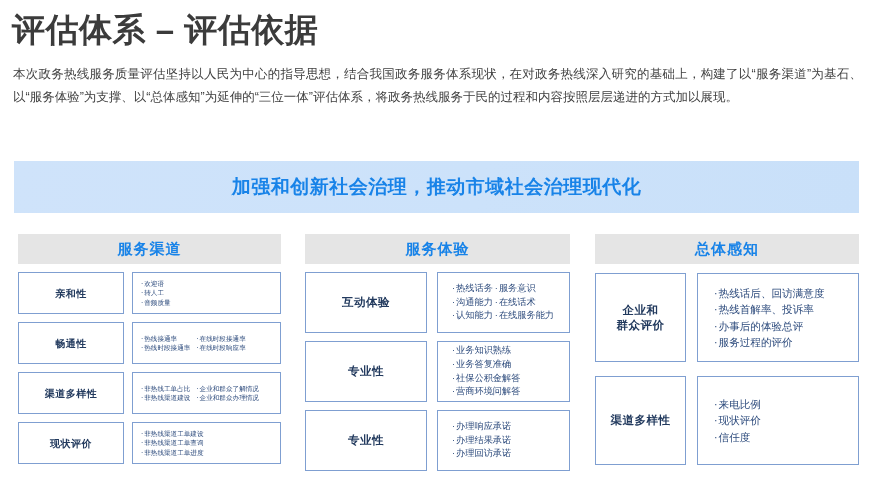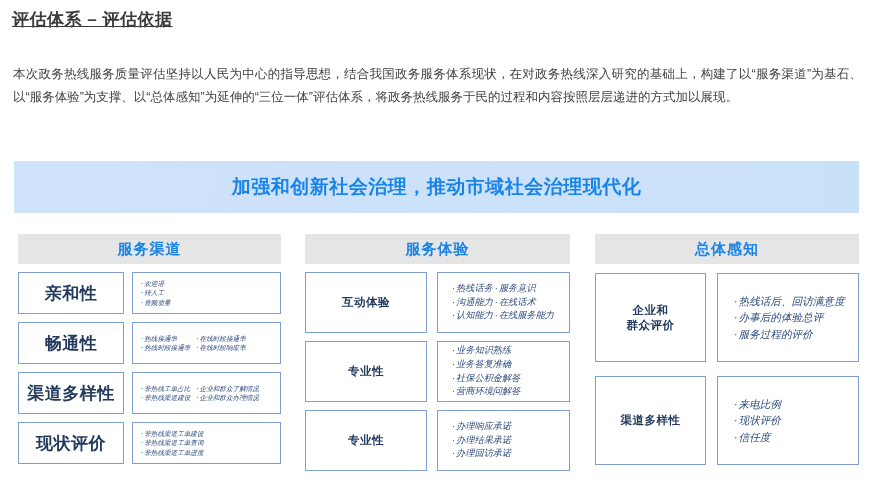--- a/index.html
+++ b/index.html
@@ -11,26 +11,25 @@
     font-family: "Liberation Sans", "DejaVu Sans", sans-serif;
     overflow: hidden;
     position: relative;
   }
 
   
   #page-title {
     position: absolute;
     left: 12px;
     top: 8px;
-    font-size: 17px;
+    font-size: 33px;
     font-weight: bold;
     color: #3b3b3b;
     letter-spacing: 0.5px;
     white-space: nowrap;
-    text-decoration: underline;
   }
 
   
   #intro-paragraph {
     position: absolute;
     left: 13px;
     top: 63px;
     width: 849px;
     font-size: 12.5px;
     line-height: 22.5px;
@@ -119,42 +118,41 @@
     flex-wrap: nowrap;
     width: 100%;
   }
   .detail-col {
     display: flex;
     flex-direction: column;
   }
   .detail-item {
     color: #2c4a7c;
     white-space: nowrap;
-    font-style: italic;
   }
   .detail-item::before {
     content: "·";
     margin-right: 1px;
   }
 
   
   #col-1 .row-label { width: 106px; }
-  #col-1 .row-label-text { font-size: 17px; }
+  #col-1 .row-label-text { font-size: 10px; }
   #col-1 .row-detail { margin-left: 8px; }
   #col-1 .detail-item { font-size: 6.6px; line-height: 9.3px; }
   #col-1 .detail-col + .detail-col { margin-left: 6px; }
 
   
   #col-2 .row-label { width: 122px; }
   #col-2 .row-detail { margin-left: 10px; padding-left: 14px; }
   #col-2 .detail-item { font-size: 9.2px; line-height: 13.6px; }
   #col-2 .detail-col + .detail-col { margin-left: 2px; }
 
   
-  #col-3 .row-label { width: 111px; }
+  #col-3 .row-label { width: 91px; }
   #col-3 .row-detail { margin-left: 11px; padding-left: 16px; }
   #col-3 .detail-item { font-size: 10.6px; line-height: 16.4px; }
 
   
   #col-1 .row { margin-top: 8px; }
   #col-1 .row-0 { height: 42px; }
   #col-1 .row-1 { height: 42px; }
   #col-1 .row-2 { height: 42px; }
   #col-1 .row-3 { height: 42px; }
 
@@ -313,20 +311,21 @@
   </div>
   <div class="rows">
       <div class="row row-0">
         <div class="row-label">
           <div class="row-label-text">企业和<br>群众评价</div>
         </div>
         <div class="row-detail">
           <div class="detail-grid">
             <div class="detail-col">
               <div class="detail-item">热线话后、回访满意度</div>
+              <div class="detail-item">热线首解率、投诉率</div>
               <div class="detail-item">办事后的体验总评</div>
               <div class="detail-item">服务过程的评价</div>
             </div>
           </div>
         </div>
       </div>
       <div class="row row-1">
         <div class="row-label">
           <div class="row-label-text">渠道多样性</div>
         </div>

